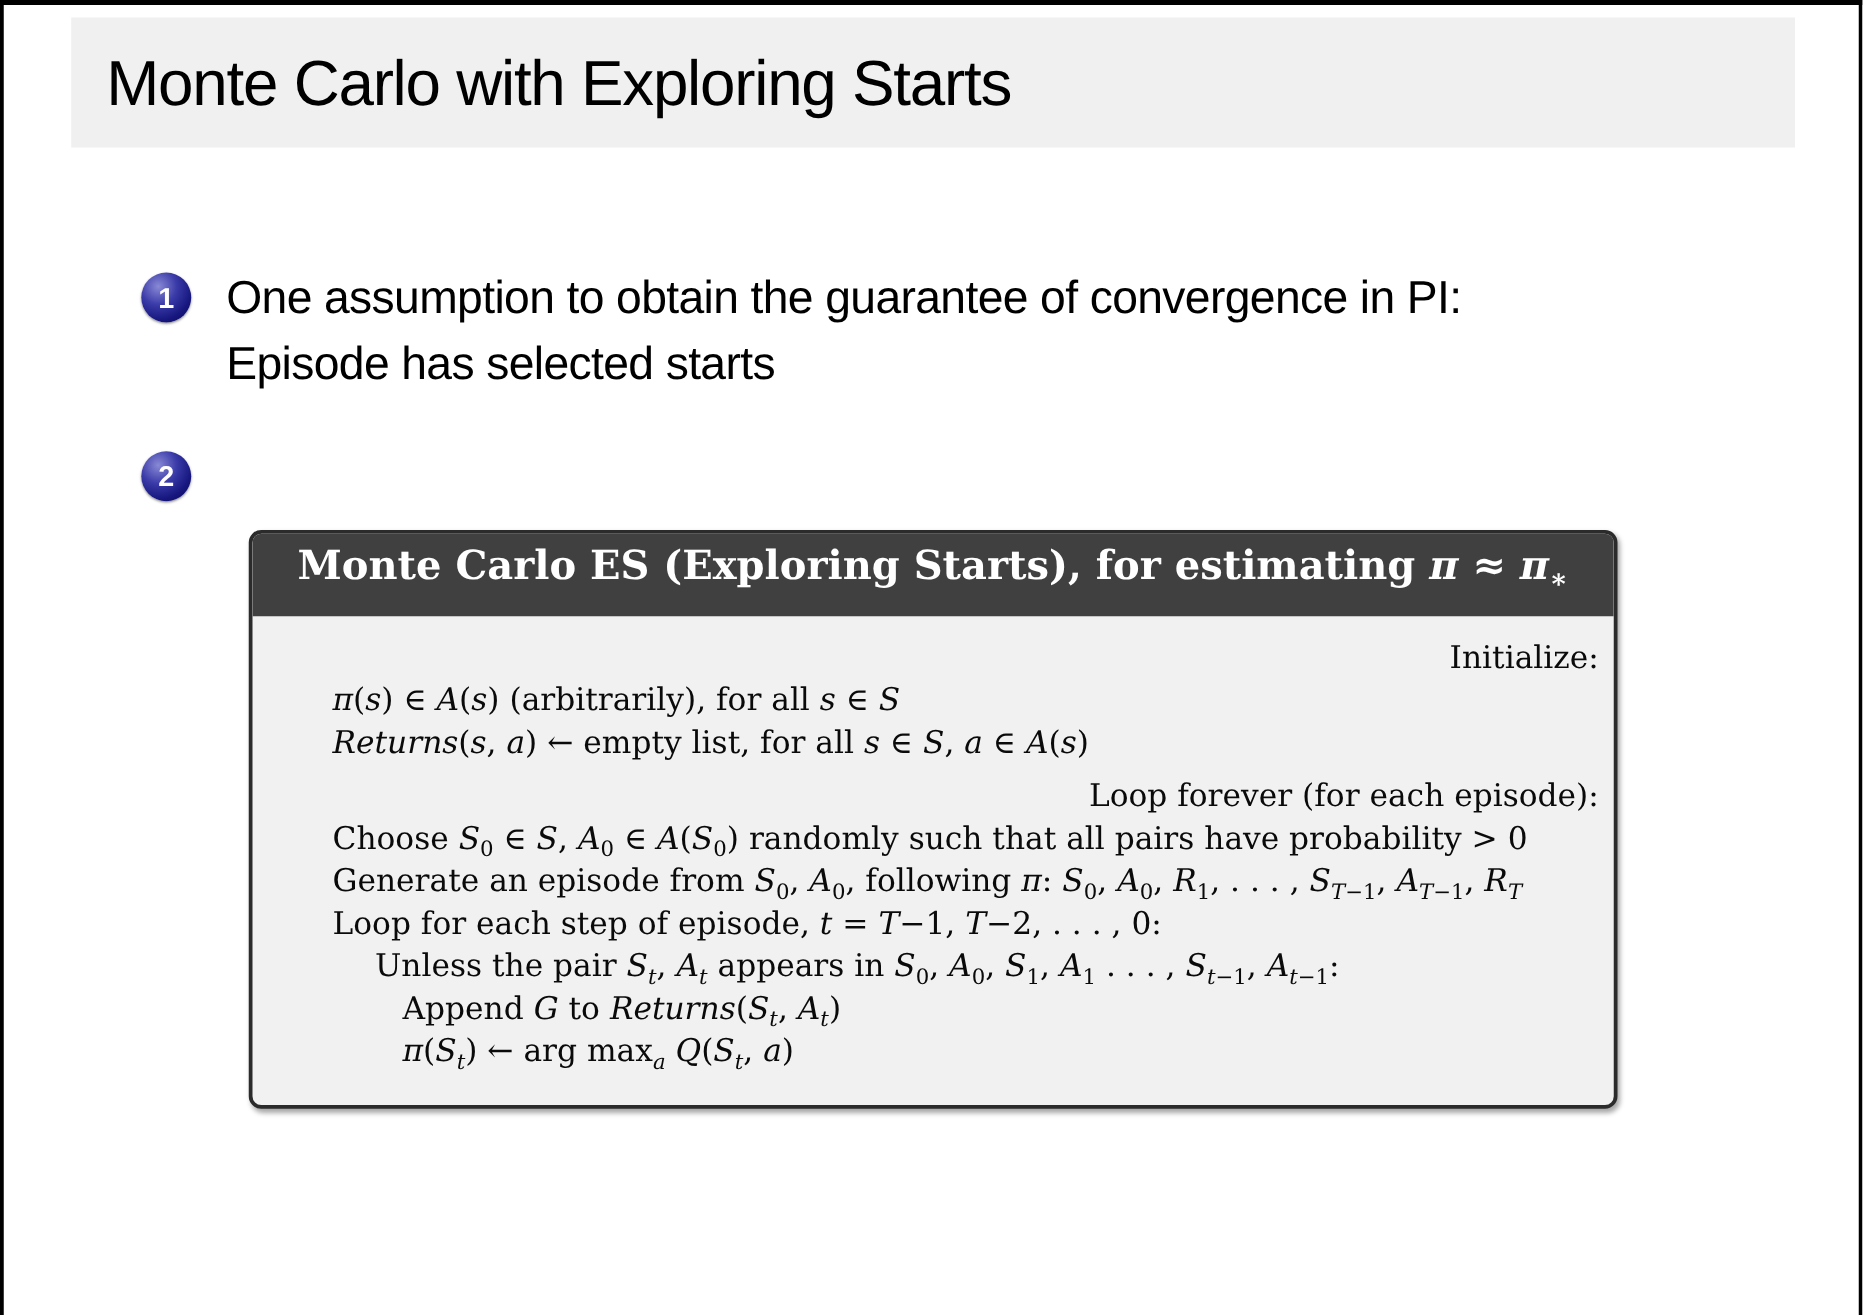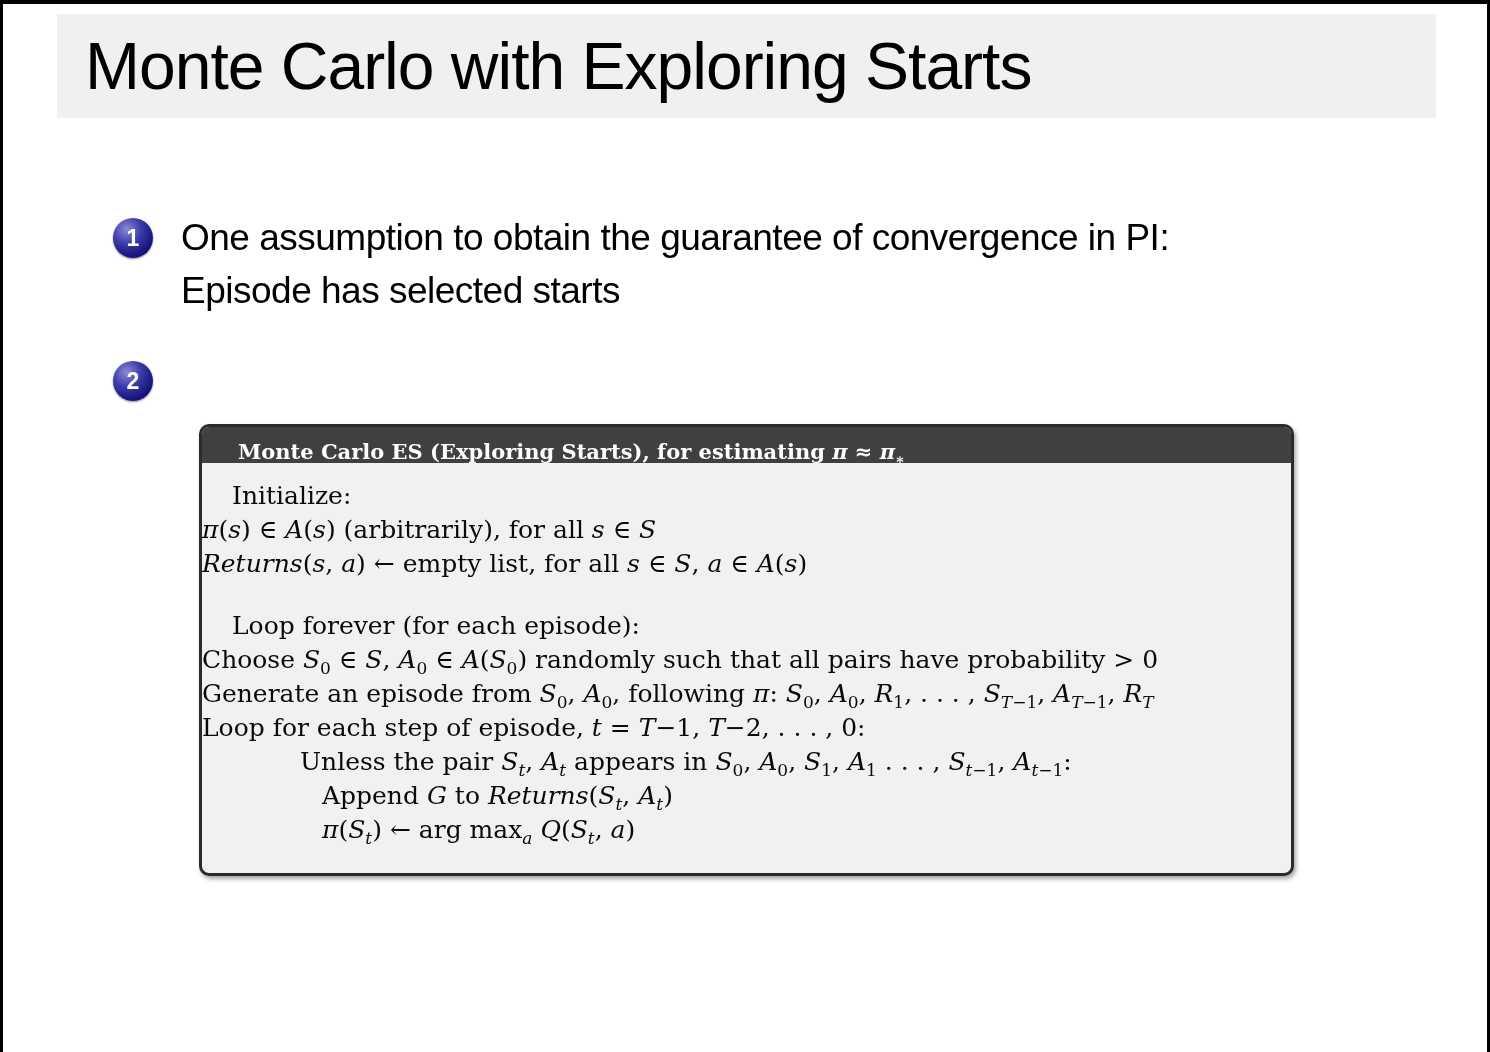--- a/index.html
+++ b/index.html
@@ -20,21 +20,21 @@
   
   .header-band {
     position: absolute;
     left: 54px; top: 10px;
     width: 1379px; height: 104px;
     background: #f0f0f0;
     display: flex;
     align-items: center;
   }
   .page-title {
-    font-size: 66px;
+    font-size: 51px;
     font-weight: 400;
     padding-left: 28px;
     letter-spacing: -1px;
     white-space: nowrap;
   }
 
   
   .bullet-list {
     position: absolute;
     left: 110px; top: 208px;
@@ -75,39 +75,39 @@
     border: 3px solid #2b2b2b;
     border-radius: 10px;
     background: #f1f1f1;
     box-shadow: 2px 3px 4px rgba(0,0,0,0.35);
     box-sizing: border-box;
     overflow: hidden;
   }
   .algorithm-header {
     background: #404040;
     color: #ffffff;
-    height: 36px;
+    height: 66px;
     line-height: 50px;
     padding-left: 36px;
     font-family: "DejaVu Serif", serif;
     font-weight: bold;
-    font-size: 21px;
+    font-size: 32px;
     white-space: nowrap;
   }
   .algorithm-body {
     font-family: "DejaVu Serif", serif;
     font-size: 25px;
     line-height: 34px;
     padding: 16px 12px 26px 0;
     color: #0a0a0a;
   }
   .algo-line { white-space: nowrap; }
-  .algo-line.gap { margin-top: 28px; }
-  .algo-line.ind0 { padding-left: 30px; }
-  .algo-line.ind1 { }
+  .algo-line.gap { margin-top: 9px; }
+  .algo-line.ind0 { padding-left: 30px; text-align: right; }
+  .algo-line.ind1 { padding-left: 64px; }
   .algo-line.ind2 { padding-left: 98px; }
   .algo-line.ind3 { padding-left: 120px; }
   .algo-line sub, .algorithm-header sub {
     font-size: 68%;
     line-height: 0;
   }
   .algo-line i, .algorithm-header i { font-style: italic; }
 </style>
 </head>
 <body>

